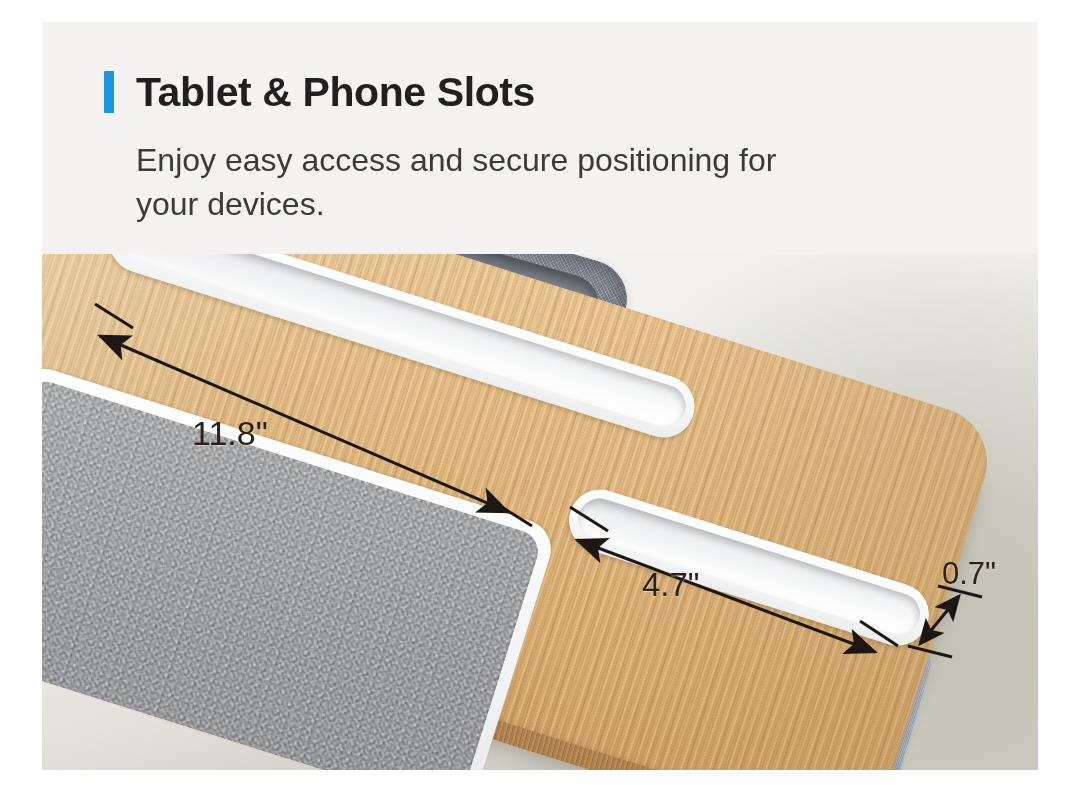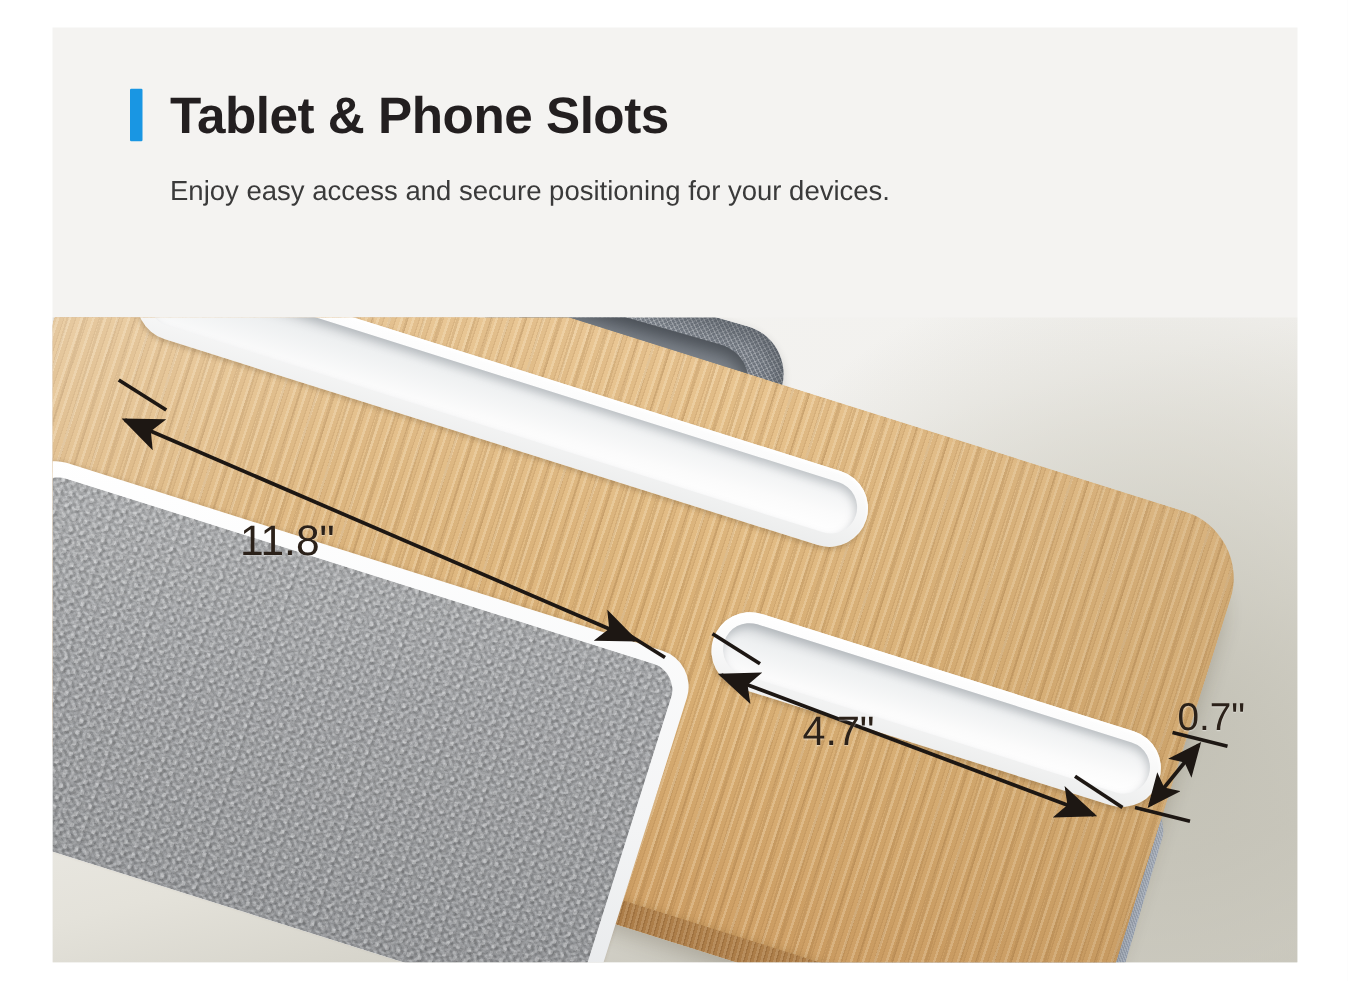--- a/index.html
+++ b/index.html
@@ -55,21 +55,21 @@
     font-size: 41px;
     font-weight: bold;
     color: #231f20;
     letter-spacing: -0.4px;
     line-height: 1;
     white-space: nowrap;
   }
   .subhead {
     margin-top: 18px;
     margin-left: 32px;
-    font-size: 22px;
+    font-size: 32px;
     line-height: 1.38;
     color: #3a3a3a;
     font-weight: 400;
     max-width: 700px;
   }
 
   
   .photo {
     position: absolute;
     left: 0;

